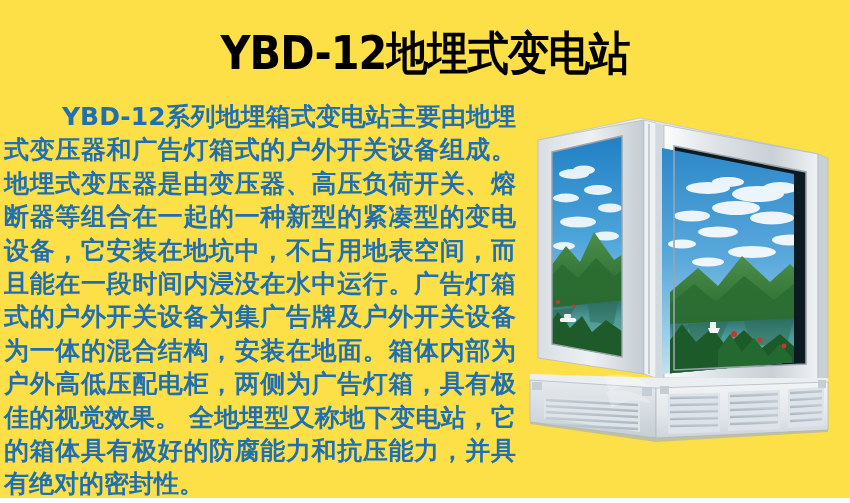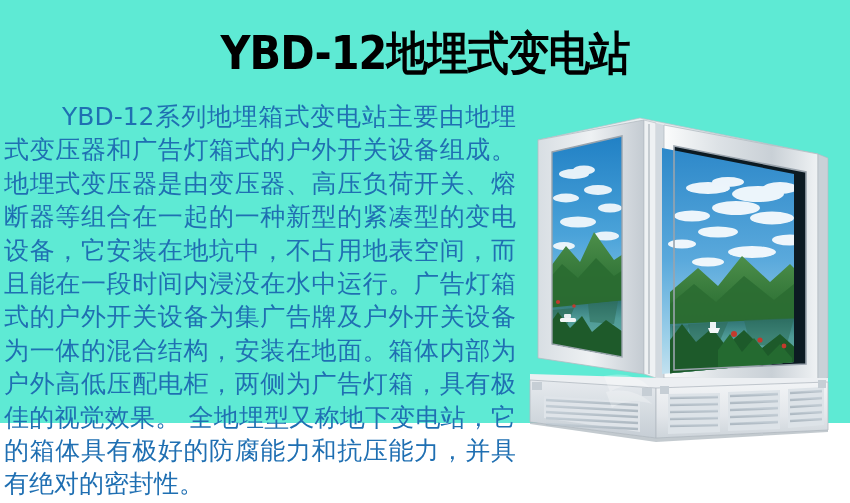--- a/index.html
+++ b/index.html
@@ -11,22 +11,22 @@
     width: 850px;
     height: 503px;
     overflow: hidden;
     font-family: "DejaVu Sans", "Liberation Sans", sans-serif;
     position: relative;
   }
 
   #page {
     position: relative;
     width: 850px;
-    height: 423px;
-    background: #5eead4;
+    height: 498px;
+    background: #fde047;
   }
 
   
   .title {
     position: absolute;
     left: 0;
     top: 25px;
     width: 850px;
     text-align: center;
     font-family: "DejaVu Sans", "Liberation Sans", sans-serif;
@@ -51,20 +51,21 @@
     margin: 0;
     font-family: "DejaVu Sans", "Liberation Sans", sans-serif;
     font-size: 25px;
     line-height: 33.4px;
     color: #1F6FB2;
     text-align: justify;
     text-justify: inter-character;
     text-indent: 58px;
     letter-spacing: 0px;
     word-break: break-all;
+    font-weight: bold;
   }
 
   
   .photo {
     position: absolute;
     left: 522px;
     top: 112px;
     width: 320px;
     height: 330px;
   }

